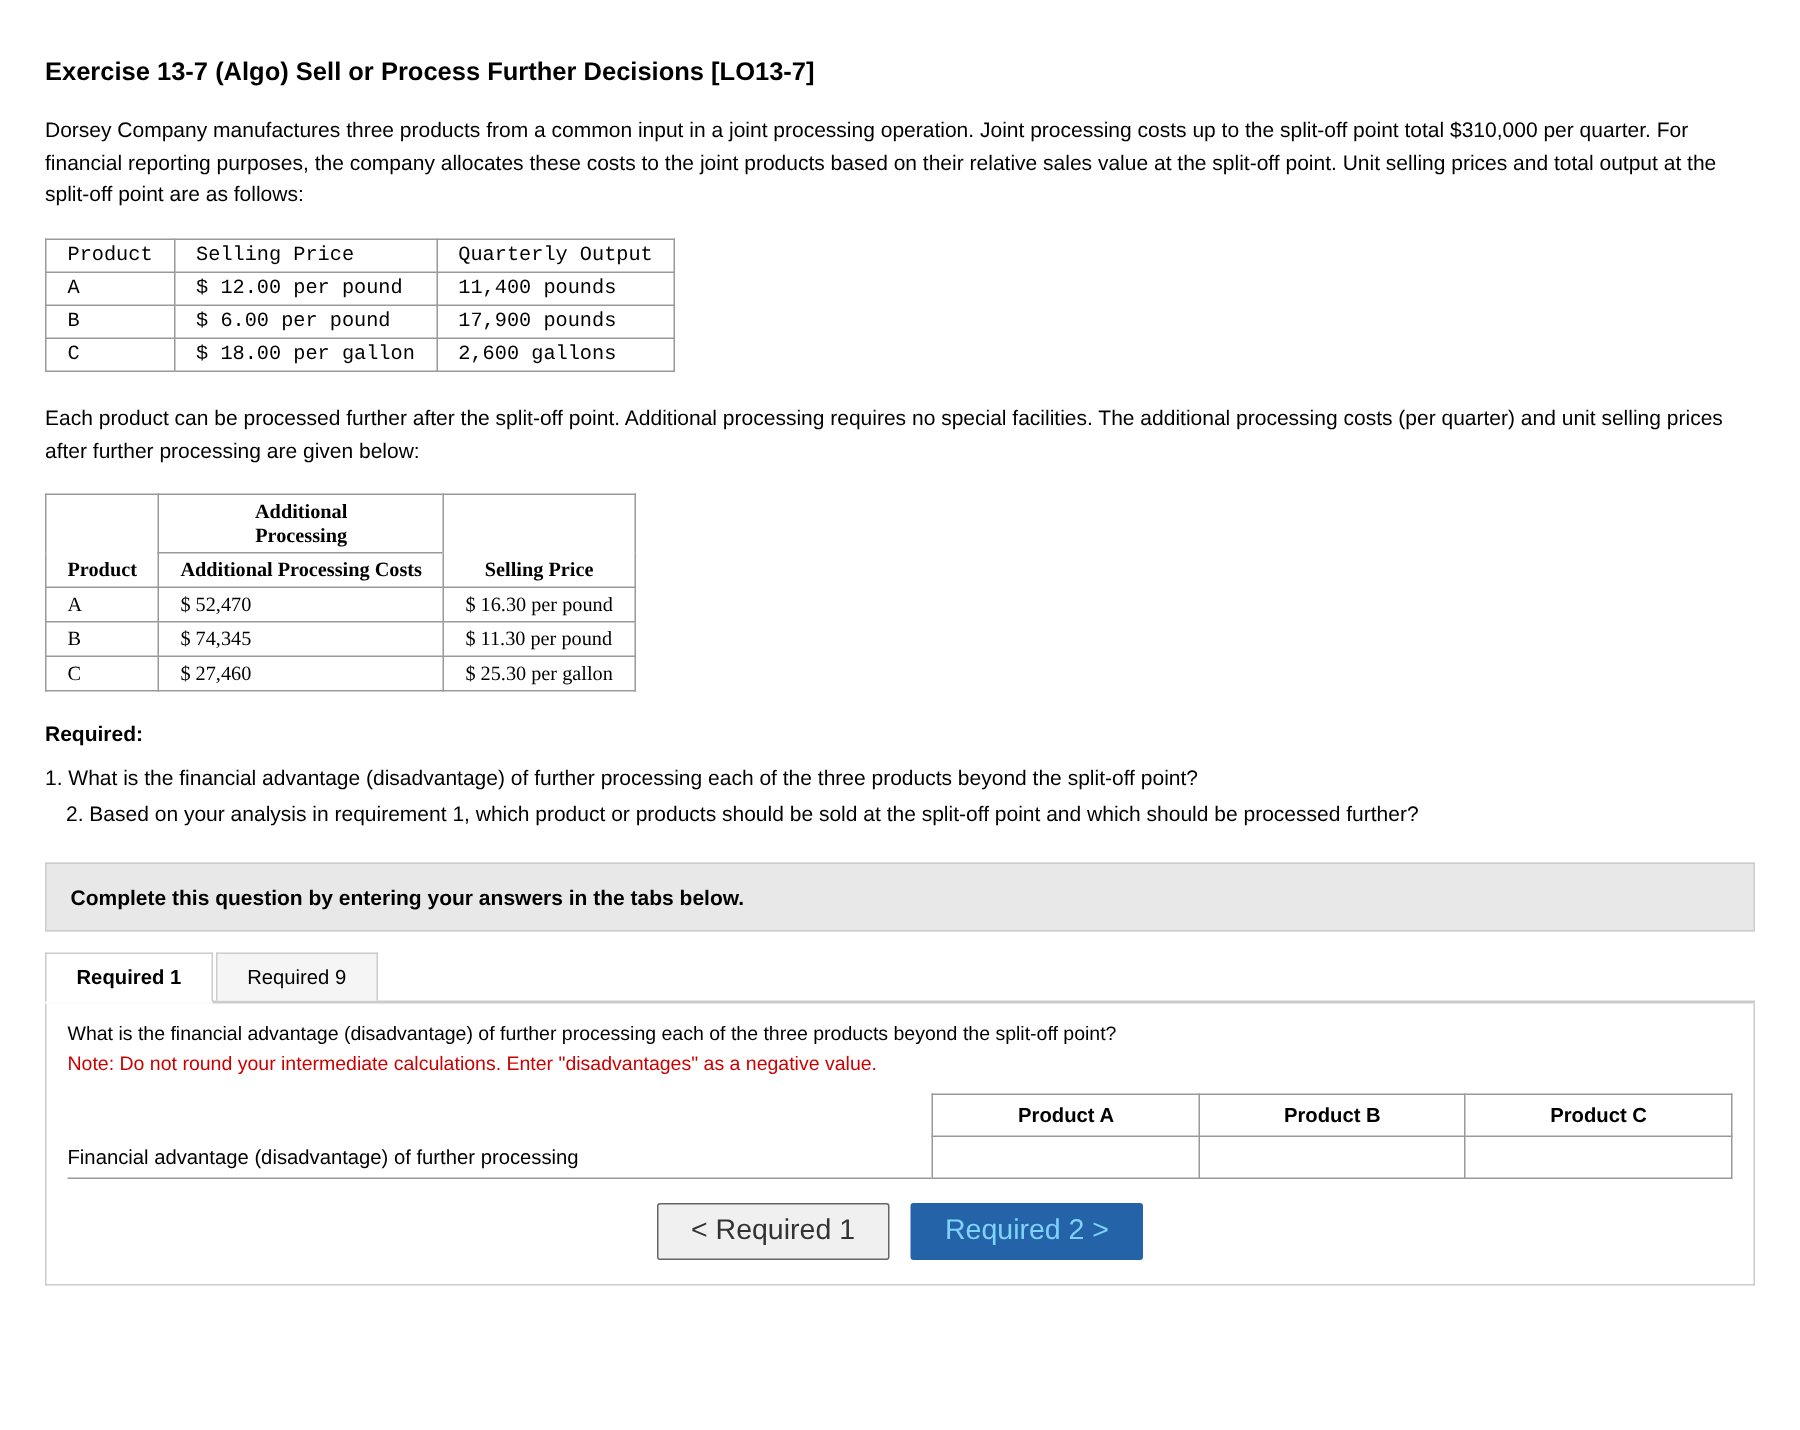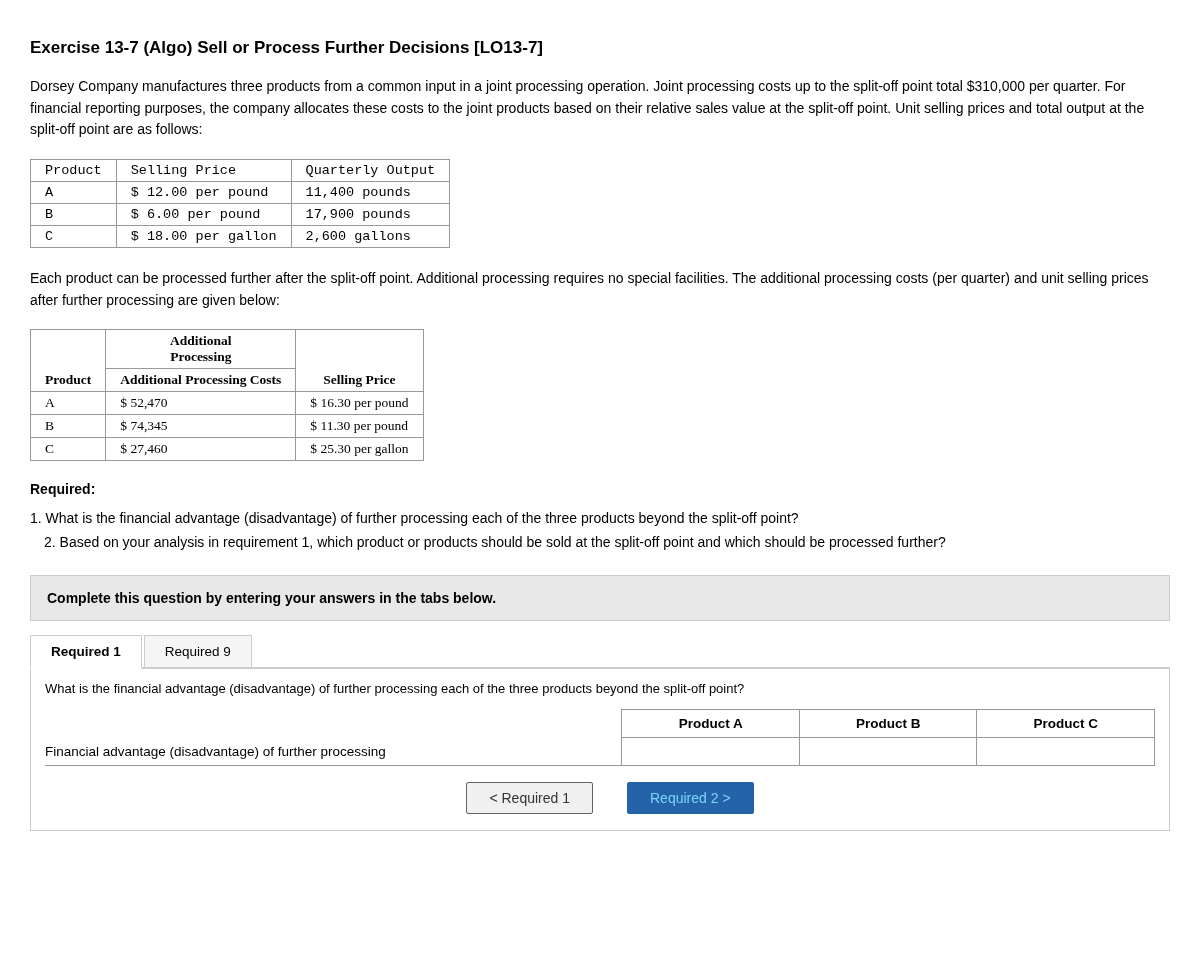--- a/index.html
+++ b/index.html
@@ -144,25 +144,24 @@
     
     .nav-buttons {
       display: flex;
       justify-content: center;
       gap: 14px;
       margin-top: 16px;
       align-items: center;
     }
     .btn-nav {
       padding: 7px 22px;
-      font-size: 14px;
+      font-size: 19px;
       cursor: pointer;
       border: 1px solid #666;
       border-radius: 2px;
-      margin-left: 20px;
     }
     .btn-prev {
       background: #f0f0f0;
       color: #333;
     }
     .btn-next {
       background: #2563a8;
       color: #7dd3fc;
       border-color: #2563a8;
       font-weight: normal;
@@ -248,20 +247,21 @@
 <div class="complete-box">Complete this question by entering your answers in the tabs below.</div>
 
 <div class="tabs-bar">
   <div class="tab active">Required 1</div>
   <div class="tab">Required 9</div>
 </div>
 
 <div class="tab-content">
   <div class="note-box">
     <span>What is the financial advantage (disadvantage) of further processing each of the three products beyond the split-off point?</span><br>
+    <span class="note-red">Note: Do not round your intermediate calculations. Enter "disadvantages" as a negative value.</span>
   </div>
 
   <div class="answer-section">
     <table class="answer-table">
       <thead>
         <tr>
           <th style="border:none; width:52%;"></th>
           <th>Product A</th>
           <th>Product B</th>
           <th>Product C</th>

